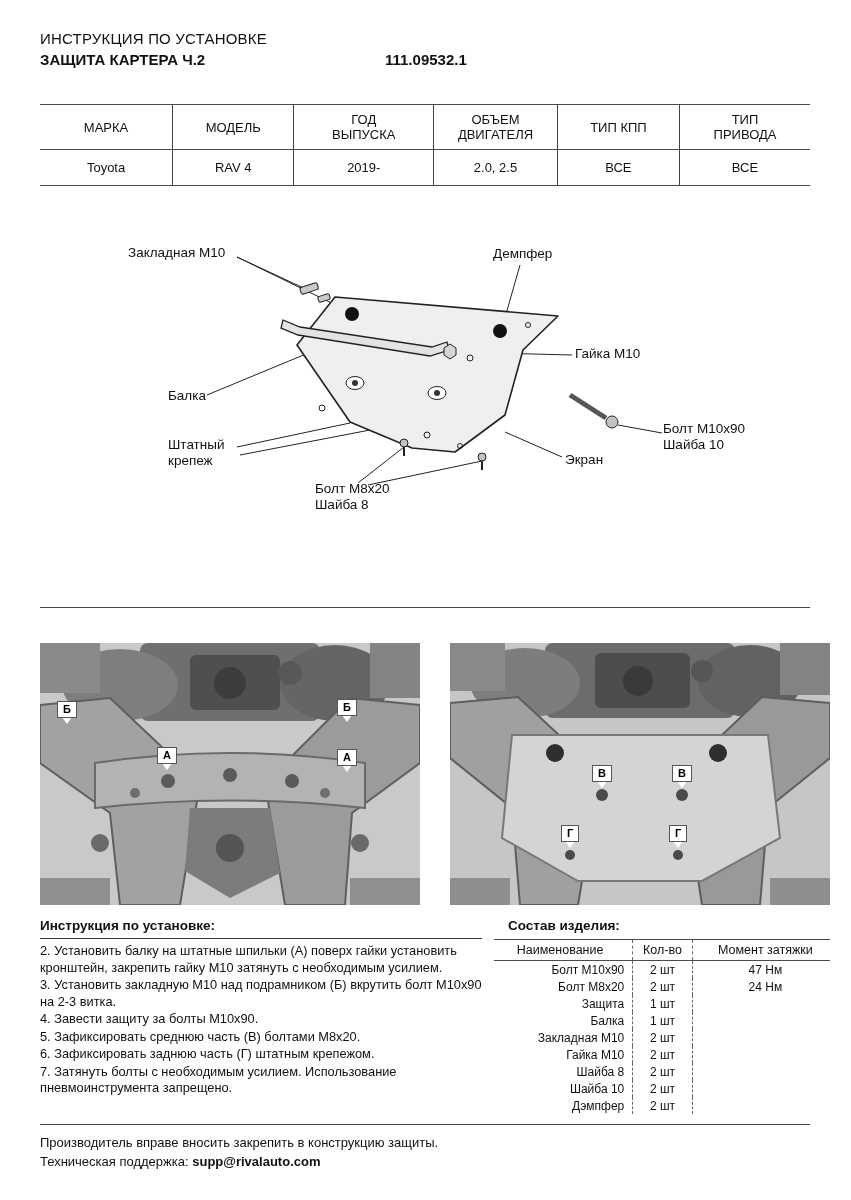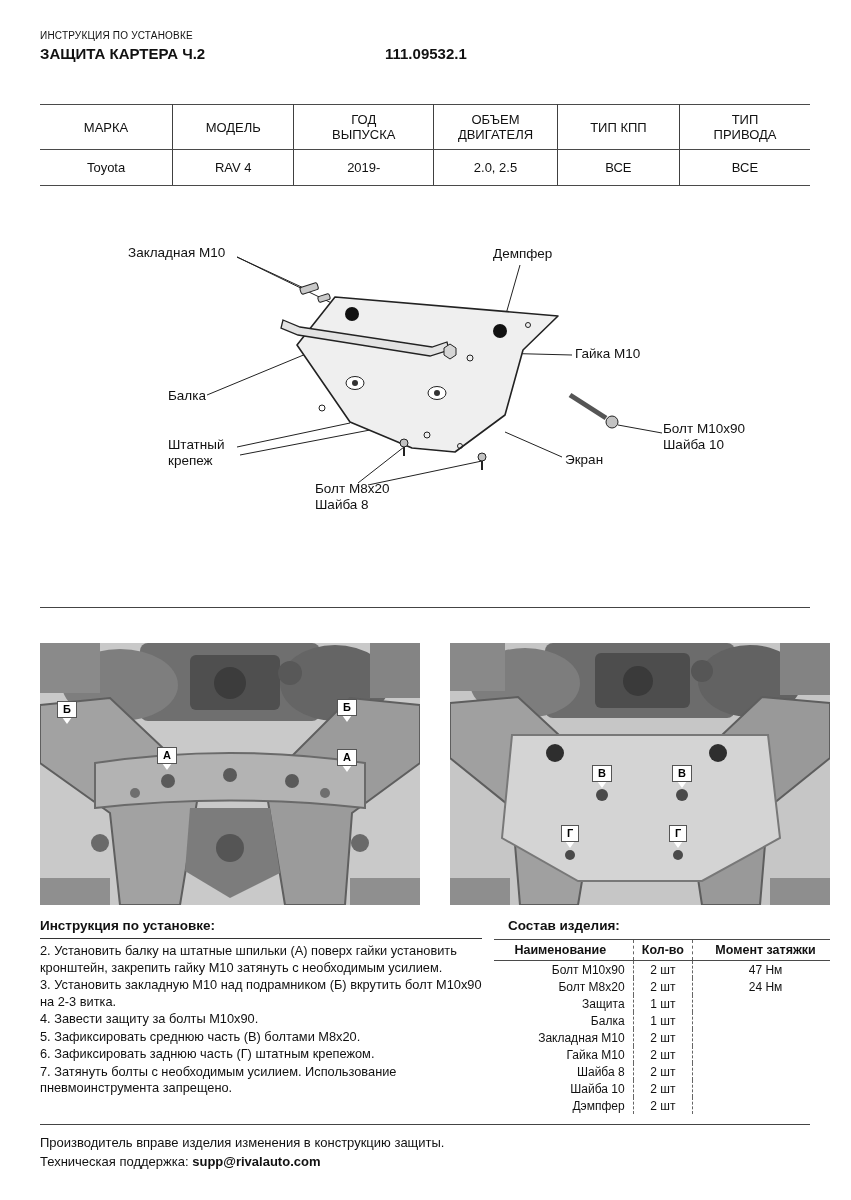--- a/index.html
+++ b/index.html
@@ -1,19 +1,19 @@
 <!DOCTYPE html>
 <html><head>
 <meta charset="utf-8">
 <style>
   html,body{margin:0;padding:0;background:#fff;}
   body{width:851px;height:1200px;font-family:"Liberation Sans","DejaVu Sans",sans-serif;color:#111;position:relative;overflow:hidden;}
   .abs{position:absolute;}
   
-  .doc-type{font-size:10px;letter-spacing:.2px;}
+  .doc-type{font-size:15px;letter-spacing:.2px;}
   .title-row{margin-top:4px;position:relative;width:770px;}
   .doc-title{font-size:15px;font-weight:bold;}
   .part-number{position:absolute;left:345px;top:0;font-size:15px;font-weight:bold;}
   
   table.spec{border-collapse:collapse;width:770px;font-size:13px;border-top:1px solid #4a4a4a;}
   table.spec th,table.spec td{border-bottom:1px solid #4a4a4a;text-align:center;font-weight:normal;margin-top:48px;}
   table.spec th{padding:7px 4px;white-space:pre-line;line-height:15px;}
   table.spec td{padding:10px 4px;}
   table.spec th+th,table.spec td+td{border-left:1px solid #404040;}
   
@@ -29,21 +29,21 @@
   .mk-box{display:inline-block;background:#fff;border:1px solid #555;font-size:11px;font-weight:bold;line-height:13px;padding:1px 5px;color:#000;}
   .mk-arrow{display:block;width:0;height:0;border:5px solid transparent;border-top:7px solid #fff;margin:-1px auto 0;}
   
   .instructions{left:40px;top:918px;width:442px;}
   .inst-title{font-size:13.5px;font-weight:bold;}
   .inst-hr{border-top:1px solid #333;margin:5px 0 4px;}
   .inst-item{font-size:12.8px;line-height:16.5px;margin:0 0 1px;}
   .parts{left:494px;top:918px;width:336px;}
   .parts-title{font-size:13.5px;font-weight:bold;margin-left:14px;margin-bottom:6px;}
   table.parts-table{border-collapse:collapse;width:336px;font-size:12px;border-top:1px solid #4a4a4a;}
-  table.parts-table th{border-bottom:1px solid #4a4a4a;font-weight:bold;font-size:12.5px;padding:3px 2px;text-align:center;}
+  table.parts-table th{border-bottom:1px solid #4a4a4a;font-weight:normal;font-size:12.5px;padding:3px 2px;text-align:center;}
   table.parts-table td{padding:1.5px 2px;}
   .col-name{width:136px;text-align:right;padding-right:8px !important;}
   .col-qty{width:60px;text-align:center;border-left:1px dashed #666;}
   .col-torque{width:140px;text-align:center;padding-left:10px !important;border-left:1px dashed #666;}
   
   .footer-text{left:40px;top:1133px;font-size:13px;line-height:19px;}
   .email{font-weight:bold;}
 </style>
 </head>
 <body>
@@ -285,18 +285,18 @@
           <td class="col-name">Дэмпфер</td>
           <td class="col-qty">2 шт</td>
           <td class="col-torque"></td>
         </tr>
     </tbody>
   </table>
 </div>
 
 <div class="abs rule" style="top:1124px;"></div>
 <div class="abs footer-text">
-  <div>Производитель вправе изделия изменения в конструкцию защиты.</div>
+  <div>Производитель вправе вносить закрепить в конструкцию защиты.</div>
   <div>
     <span>Техническая поддержка:</span>
     <span class="email">supp@rivalauto.com</span>
   </div>
 </div>
 
 </body></html>

